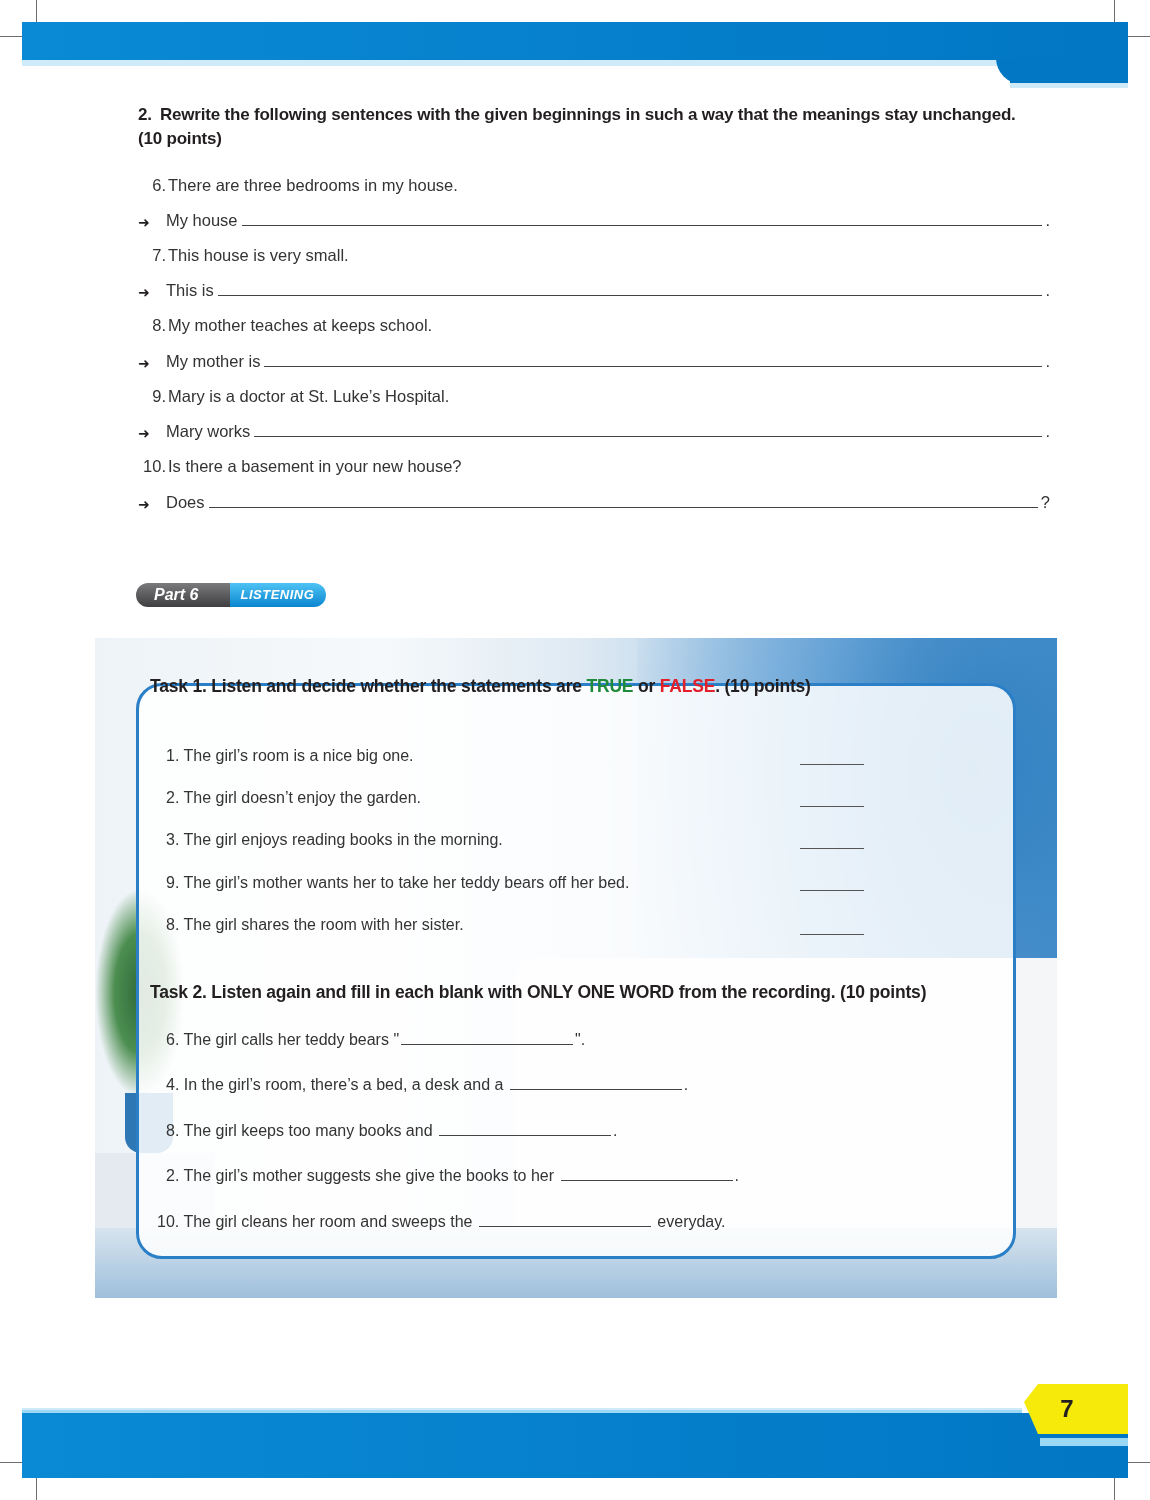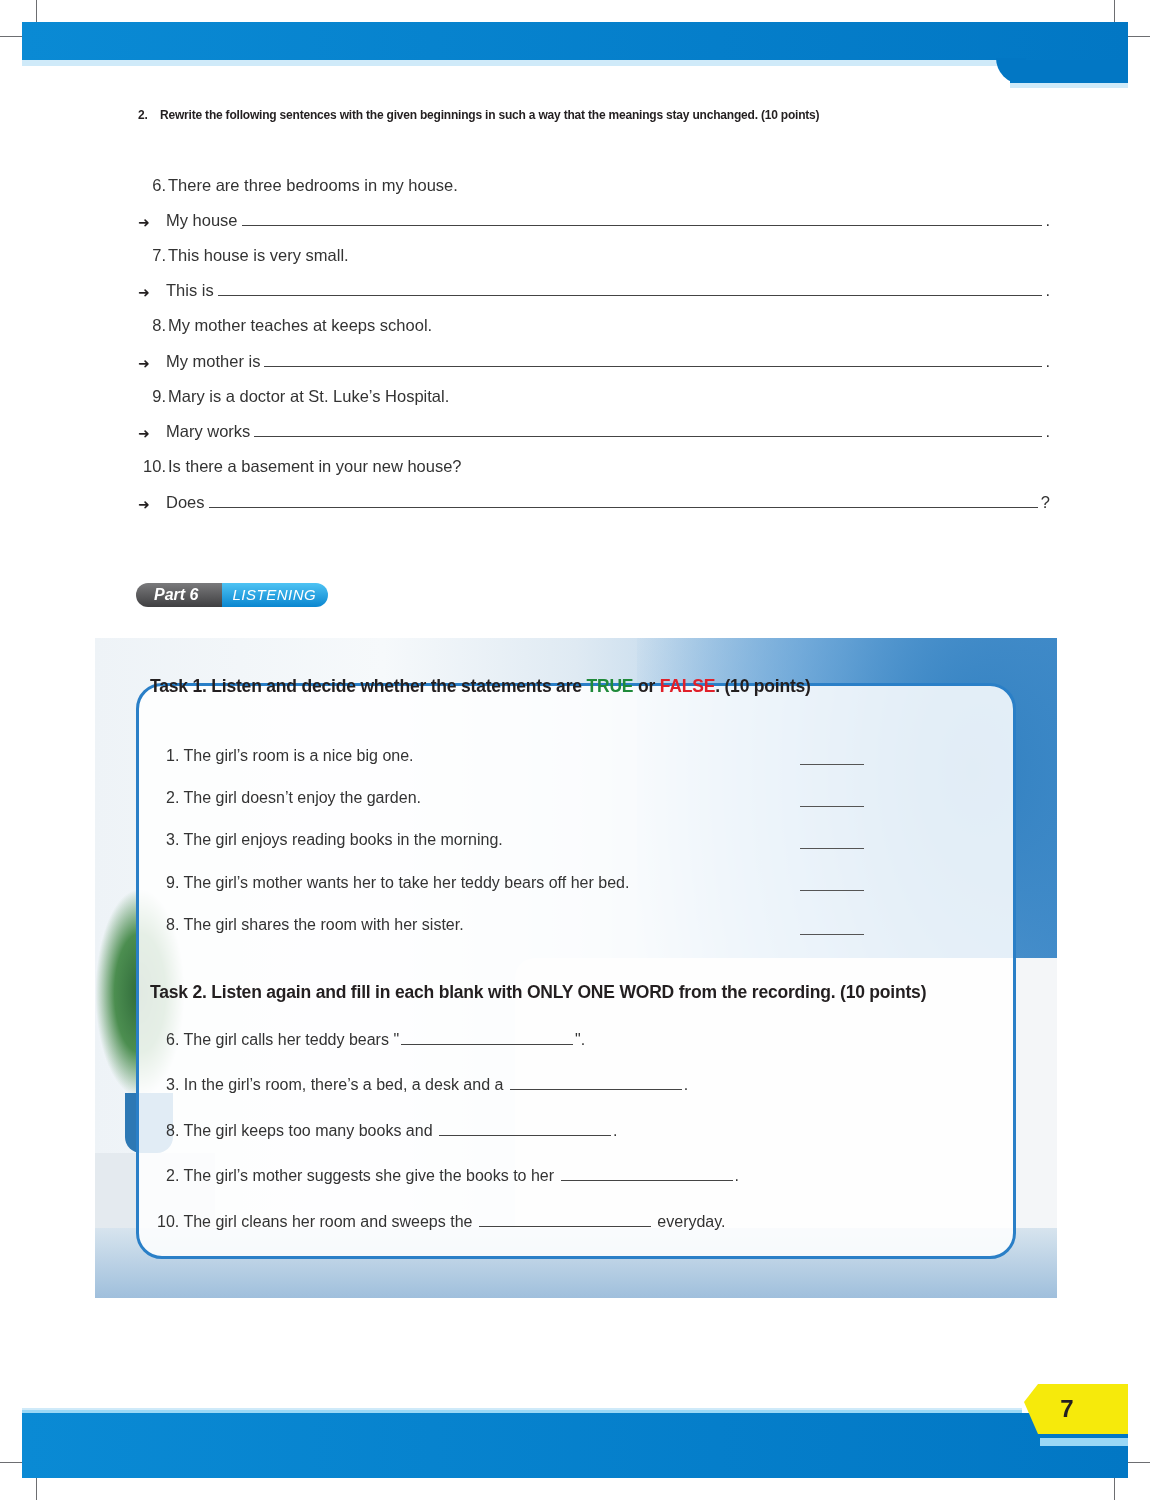--- a/index.html
+++ b/index.html
@@ -6,36 +6,36 @@
   body { width: 1150px; height: 1500px; position: relative; background: #ffffff; overflow: hidden;
          font-family: "Liberation Sans", "DejaVu Sans", sans-serif; color: #231f20; }
   .crop { position: absolute; background: #6d6e71; }
   .topbar { position: absolute; left: 22px; top: 22px; width: 1106px; height: 44px;
             background: linear-gradient(90deg, #0a8ad4 0%, #0277c4 100%); }
   .topbar-lite { position: absolute; left: 22px; top: 60px; width: 980px; height: 6px; background: #cfeaf9; }
   .topbar-tab { position: absolute; left: 1010px; top: 60px; width: 118px; height: 23px; background: #0277c4;
                 border-bottom: 5px solid #cfeaf9; border-radius: 0 0 0 0; }
   .topbar-curve { position: absolute; left: 996px; top: 58px; width: 30px; height: 26px; background: #0277c4;
                   border-bottom-left-radius: 26px 26px; }
-  .q-title { position: absolute; left: 138px; top: 103px; width: 900px; font-weight: bold; font-size: 12px;
+  .q-title { position: absolute; left: 138px; top: 103px; width: 900px; font-weight: bold; font-size: 17px;
              line-height: 24px; letter-spacing: -0.2px; }
   .q-title .num { display: inline-block; width: 22px; }
   .q-title .rest { display: inline; }
   .rw-line { position: absolute; left: 138px; height: 24px; font-size: 16.5px; color: #333; display: flex;
              align-items: flex-end; width: 912px; }
   .rw-num { display: inline-block; width: 28px; text-align: right; margin-right: 2px; }
   .arrow { display: inline-block; width: 28px; font-size: 14px; color: #231f20; }
   .fill { flex: 1; border-bottom: 1.3px solid #444; margin: 0 3px 4px 4px; height: 1px; }
   .part-row { position: absolute; left: 136px; top: 580px; height: 30px; display: flex; align-items: center; }
-  .part-pill { height: 24px; padding: 0 24px 0 18px; border-radius: 12px 0 0 12px; color: #fff;
+  .part-pill { height: 24px; padding: 0 32px 0 18px; border-radius: 12px 0 0 12px; color: #fff;
                background: linear-gradient(180deg, #7a7a7c 0%, #3f3f41 100%); font-weight: bold; font-style: italic;
                font-size: 16px; line-height: 24px; position: relative; z-index: 1; }
   .listen-pill { height: 24px; margin-left: -18px; padding: 0 12px 0 28px; border-radius: 0 12px 12px 0; color: #fff;
-                 background: linear-gradient(180deg, #4ec3f4 0%, #0a86d0 100%); font-weight: normal; font-style: italic;
-                 font-size: 15px; line-height: 24px; letter-spacing: 0.5px; position: relative;
+                 background: linear-gradient(180deg, #4ec3f4 0%, #0a86d0 100%); font-weight: bold; font-style: italic;
+                 font-size: 13px; line-height: 24px; letter-spacing: 0.5px; position: relative;
                  clip-path: polygon(16px 0, 100% 0, 100% 100%, 0 100%); }
   .part-desc { margin-left: 12px; font-weight: bold; font-size: 18px; }
   .photo { position: absolute; left: 95px; top: 638px; width: 962px; height: 660px; overflow: hidden;
            background: linear-gradient(90deg, #eef3f7 0%, #f6f9fb 30%, #dfeaf3 50%, #9cc3e3 78%, #3c86c4 100%); }
   .photo .water { position: absolute; right: 0; top: 0; width: 420px; height: 100%;
                   background: radial-gradient(ellipse at 80% 20%, #2f7fc0 0%, rgba(80,150,210,0.6) 40%, rgba(220,235,245,0) 75%); }
   .photo .floor { position: absolute; left: 0; bottom: 0; width: 100%; height: 70px;
                   background: linear-gradient(180deg, #d7e4ee 0%, #9fbfdc 100%); }
   .photo .bed { position: absolute; left: 420px; top: 320px; width: 560px; height: 300px; background: #f4f6f8;
                 border-radius: 20px 20px 0 0; }
@@ -169,21 +169,21 @@
 <div class="tf-blank" style="top:890px"></div>
 <div class="tf-item" style="top:916px">8. The girl shares the room with her sister.</div>
 <div class="tf-blank" style="top:934px"></div>
 
 <div class="task-title" style="top:982px">Task 2. Listen again and fill in each blank with ONLY ONE WORD from the recording. (10 points)</div>
 
 <div class="fb-item" style="left:166px;top:1030px">
   <span>6. The girl calls her teddy bears "</span><span class="fb-blank"></span><span>".</span>
 </div>
 <div class="fb-item" style="left:166px;top:1075px">
-  <span>3. In the girl’s room, there’s a bed, a desk and a </span><span class="fb-blank"></span><span>.</span>
+  <span>4. In the girl’s room, there’s a bed, a desk and a </span><span class="fb-blank"></span><span>.</span>
 </div>
 <div class="fb-item" style="left:166px;top:1121px">
   <span>8. The girl keeps too many books and </span><span class="fb-blank"></span><span>.</span>
 </div>
 <div class="fb-item" style="left:166px;top:1166px">
   <span>2. The girl’s mother suggests she give the books to her </span><span class="fb-blank"></span><span>.</span>
 </div>
 <div class="fb-item" style="left:157px;top:1212px">
   <span>10. The girl cleans her room and sweeps the </span><span class="fb-blank"></span><span> everyday.</span>
 </div>

